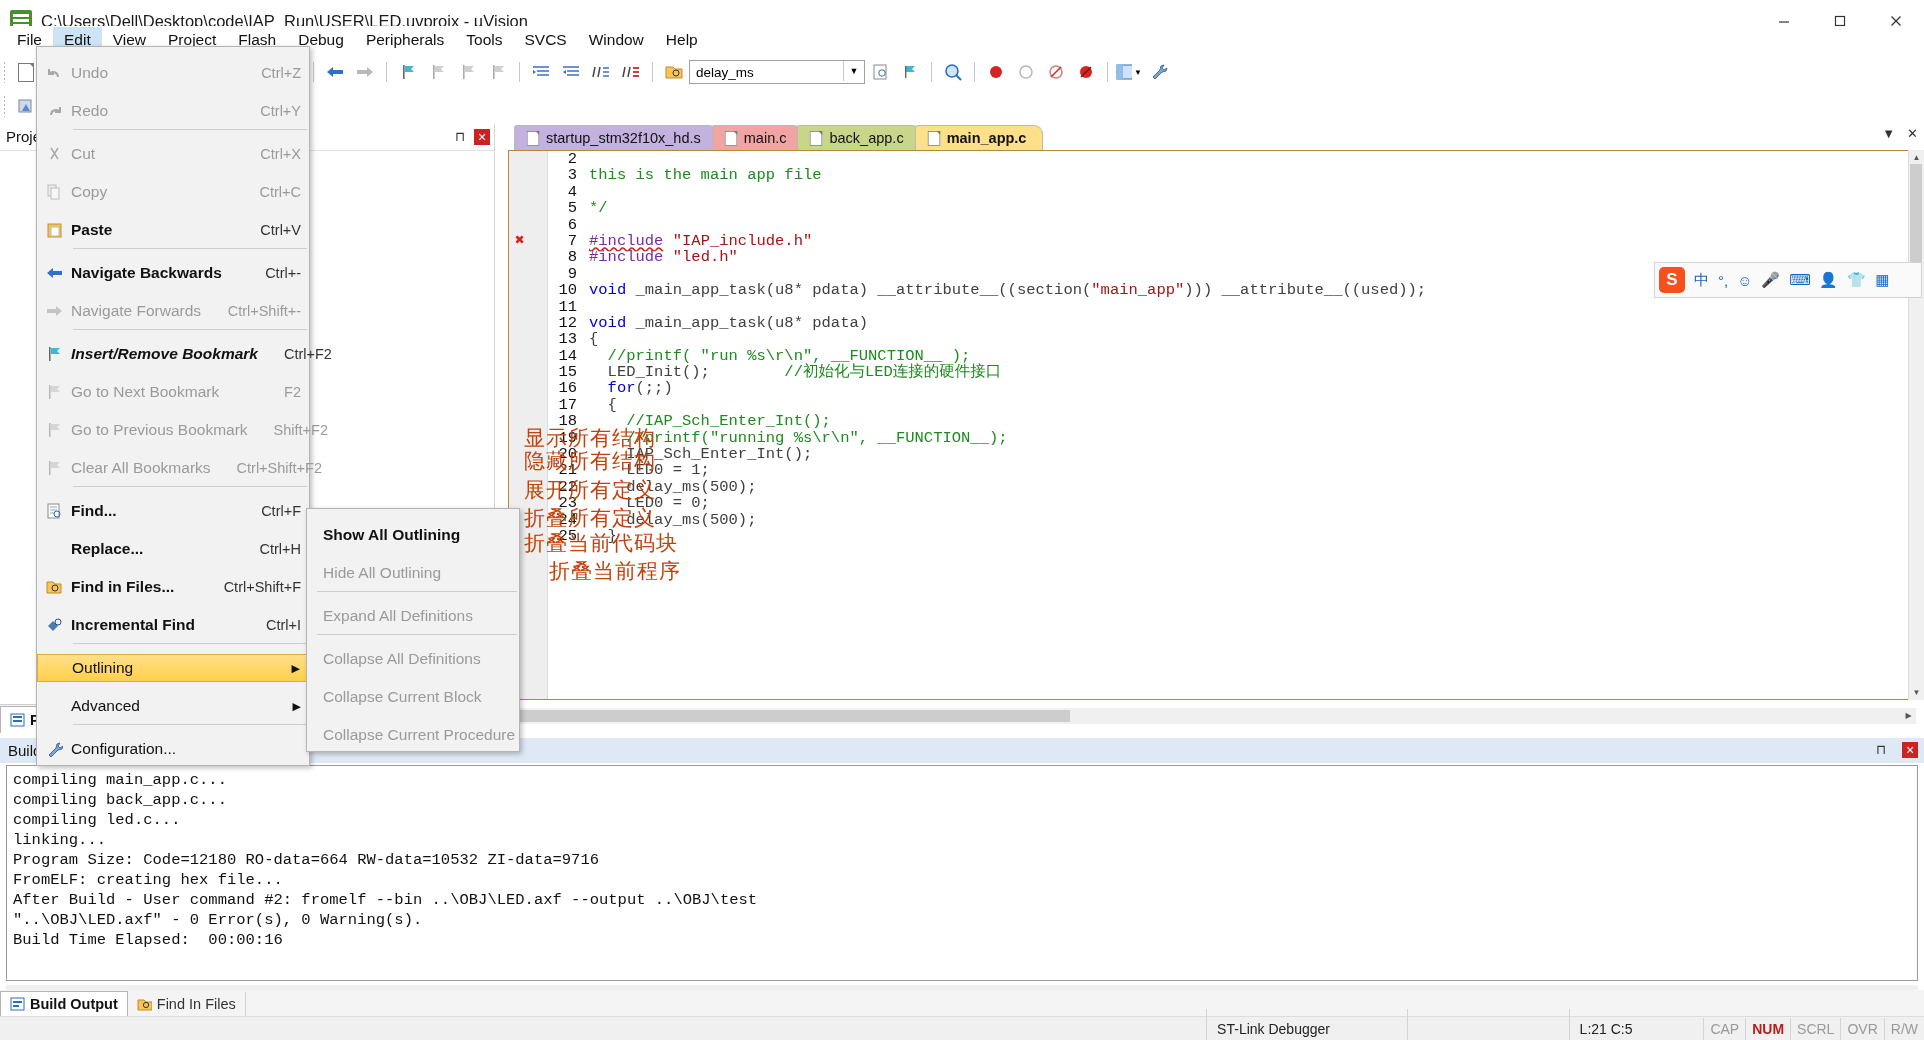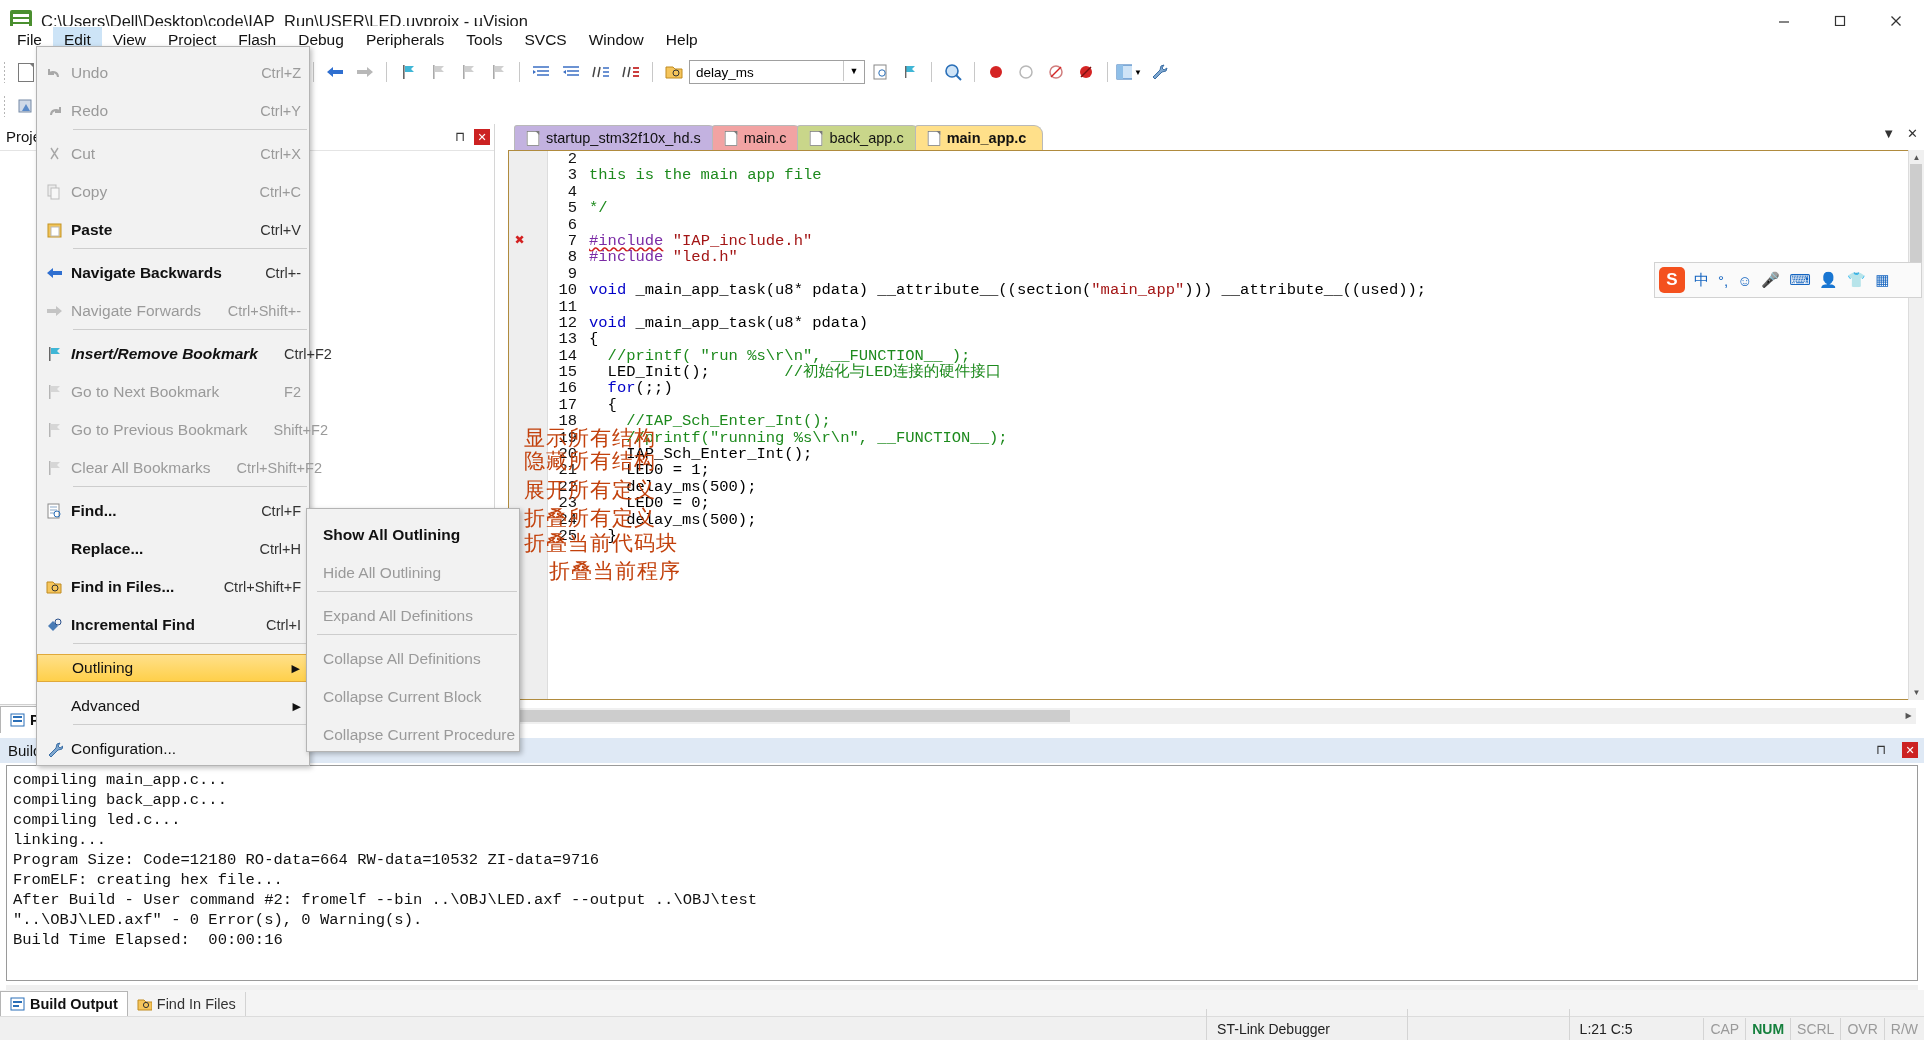--- a/index.html
+++ b/index.html
@@ -75,21 +75,21 @@
   .gutter{position:absolute;left:0;top:0;width:38px;bottom:0;background:#eeeeee;border-right:1px solid #ddd;}
   .codearea{position:absolute;left:0;top:0;right:0;bottom:0;
     font-family:"Liberation Mono","DejaVu Sans Mono",monospace;font-size:15.5px;line-height:16.4px;white-space:pre;}
   .cline{height:16.4px;display:block;position:relative;}
   .lnum{position:absolute;left:0;width:68px;text-align:right;color:#111;}
   .ctext{position:absolute;left:80px;}
   .k{color:#0000c8;}
   .s{color:#a31515;}
   .cm{color:#1d8a1d;}
   .pp{color:#7a2aa5;}
-  .pl{color:#000000;text-align:center;}
+  .pl{color:#404040;text-align:center;}
   .errmark{position:absolute;left:6px;color:#d32020;font-weight:bold;font-size:16px;}
   .squig{text-decoration:underline wavy #d02020;}
 
   .ed-vscroll{position:absolute;right:0;top:26px;width:15px;bottom:24px;background:#f0f0f0;border-left:1px solid #dcdcdc;}
   .ed-vthumb{position:absolute;left:1px;top:14px;width:12px;height:120px;background:#cdcdcd;}
   .ed-hscroll{position:absolute;left:8px;right:8px;bottom:0;height:16px;background:#f0f0f0;}
   .ed-hthumb{position:absolute;left:2px;top:2px;width:560px;height:12px;background:#cdcdcd;}
   .arrowbox{position:absolute;width:15px;height:15px;background:#f0f0f0;font-size:8px;display:flex;align-items:center;justify-content:center;color:#555;}
 
   
@@ -108,21 +108,21 @@
     font-family:"Liberation Mono","DejaVu Sans Mono",monospace;font-size:15.5px;line-height:20px;color:#111;padding:4px 0 0 6px;white-space:pre;}
   .bo-hscroll{position:absolute;left:6px;right:6px;bottom:0;height:18px;background:#f0f0f0;}
   .bo-tabs{position:absolute;left:0;top:990px;width:1924px;height:26px;display:flex;align-items:flex-end;background:#f4f4f4;}
   .bo-tab{display:flex;align-items:center;height:24px;padding:0 9px;font-size:14.5px;color:#333;border-right:1px solid #d3d3d3;}
   .bo-tab.sel{background:#fff;font-weight:bold;color:#111;border-top:1px solid #b5b5b5;border-left:1px solid #b5b5b5;border-right:1px solid #b5b5b5;}
 
   
   .status{position:absolute;left:0;top:1016px;width:1924px;height:24px;background:#f0f0f0;display:flex;align-items:center;font-size:14px;color:#222;border-top:1px solid #dcdcdc;}
   .st-cell{padding:9px 10px;height:22px;display:flex;align-items:center;border-left:1px solid #d4d4d4;}
   .st-flag{padding:0 6px;color:#9a9a9a;}
-  .st-flag.on{color:#15803d;font-weight:bold;}
+  .st-flag.on{color:#b91c1c;font-weight:bold;}
 
   
   .menu{position:absolute;background:#f2f2f2;border:1px solid #b4b4b4;box-shadow:2px 2px 5px rgba(0,0,0,.25);padding:2px 0;z-index:60;}
   .menu .row{display:flex;align-items:center;height:28px;padding:0 8px 0 0;font-size:15.5px;color:#111;position:relative;margin-top:10px;}
   .menu .row.dis{color:#9a9a9a;}
   .menu .row.hi{background:linear-gradient(#ffe08a,#ffd04a);border:1px solid #e0a93a;height:26px;}
   .menu .mico{width:34px;min-width:34px;display:flex;align-items:center;justify-content:center;}
   .menu .mlabel{flex:1;white-space:nowrap;}
   .menu .mkey{margin-left:26px;color:#333;font-size:14.5px;white-space:nowrap;}
   .menu .row.dis .mkey{color:#9a9a9a;}

